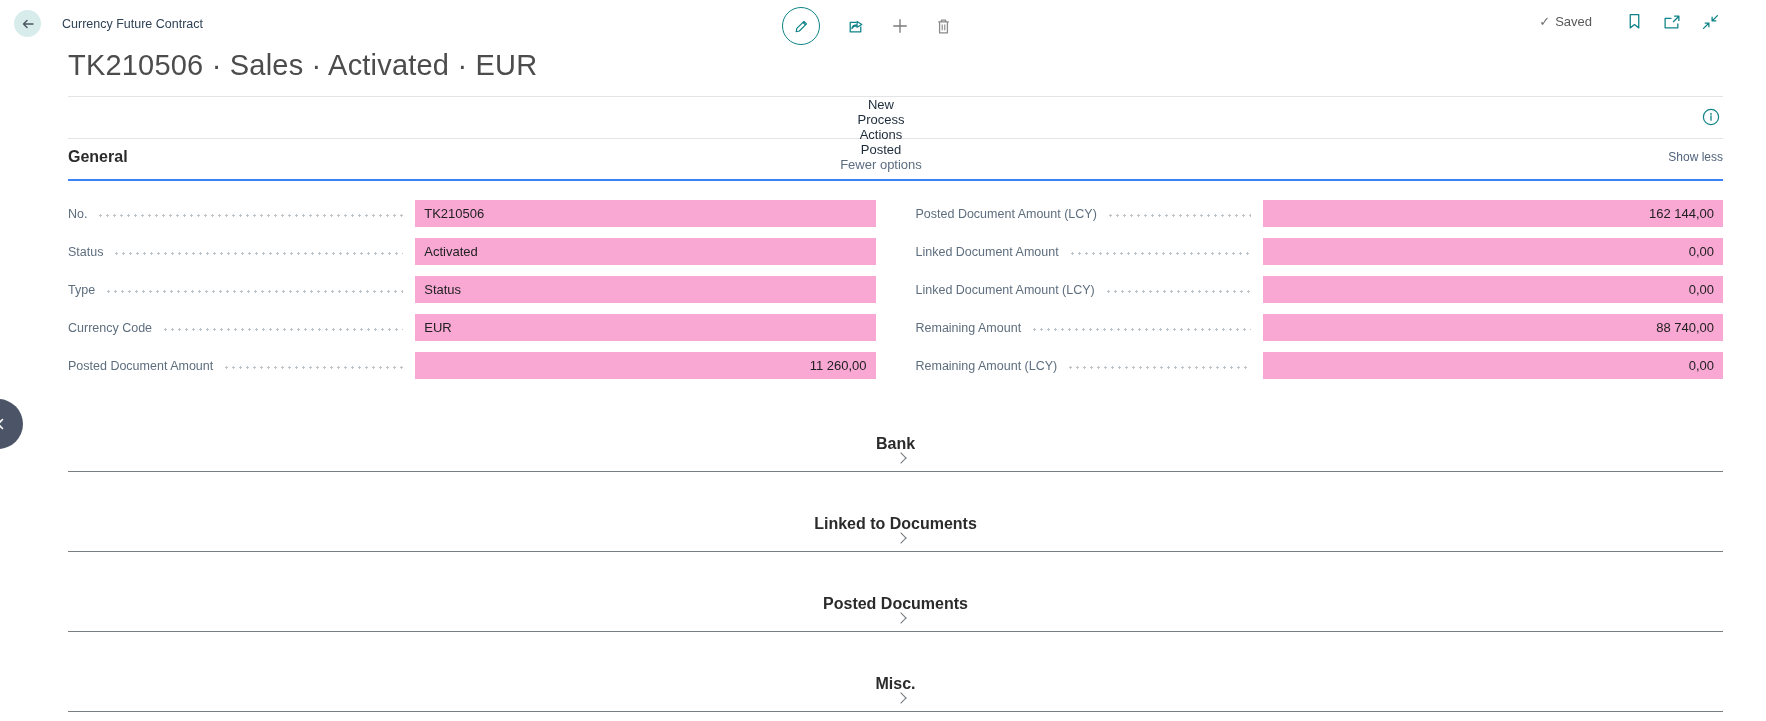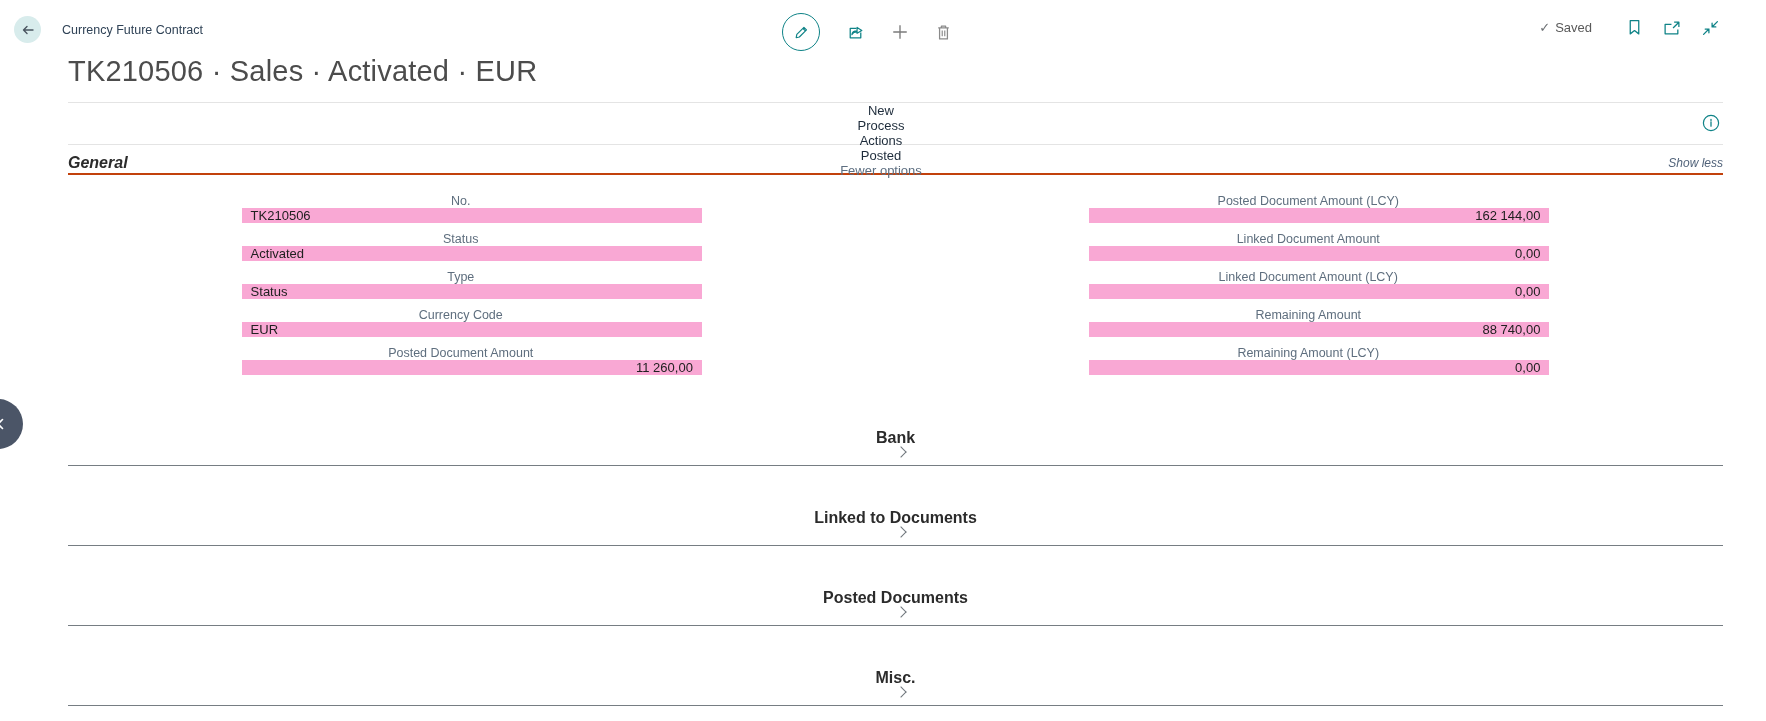--- a/index.html
+++ b/index.html
@@ -2,21 +2,21 @@
 <html><head>
 <meta charset="utf-8">
 <style>
   * { margin:0; padding:0; box-sizing:border-box; }
   html,body { width:1766px; height:721px; overflow:hidden; }
   body {
     font-family:"Liberation Sans","DejaVu Sans",sans-serif;
     background:#ffffff; color:#222; position:relative;
   }
   
-  .topbar { position:relative; height:48px;margin-top:6px; }
+  .topbar { position:relative; height:48px; }
   .back-btn {
     position:absolute; left:14px; top:10px; width:27px; height:27px;
     border-radius:50%; background:#d8ecec; display:flex; align-items:center;
     justify-content:center; cursor:pointer;
   }
   .breadcrumb {
     position:absolute; left:62px; top:17px; font-size:12.5px; color:#2f4256;
   }
   .center-actions {
     position:absolute; left:782px; top:5px; height:42px;
@@ -43,28 +43,28 @@
   .action-bar {
     margin:0 43px 0 68px; height:41px; display:flex; align-items:center; position:relative;flex-direction:column;
   }
   .menu-item { font-size:13px; color:#1d2b3a; margin-right:29px; cursor:pointer; white-space:nowrap; }
   .menu-item.fewer { color:#5d6e80; }
   .vdivider { width:1px; height:19px; background:#c9c9c9; margin:0 26px 0 -4px; }
   .info-btn { position:absolute; right:3px; top:11px; }
   
   .general-head {
     margin:9px 43px 0 68px; display:flex; justify-content:space-between;
-    align-items:flex-end; padding-bottom:1px; border-bottom:2px solid #c2410c;font-style:italic;
+    align-items:flex-end; padding-bottom:13px; border-bottom:2px solid #3b82f6;
   }
   .sec-heading { font-size:16px; font-weight:600; color:#2b2b2b; }
   .show-less { font-size:12px; color:#51637a; cursor:pointer; padding-bottom:2px; }
   .fields {
     margin:19px 43px 0 68px; display:grid; grid-template-columns:1fr 1fr; column-gap:40px;
   }
-  .field { display:flex; align-items:center; height:27px; margin-bottom:11px;flex-direction:column; }
+  .field { display:flex; align-items:center; height:27px; margin-bottom:11px; }
   .fl-wrap { flex:1; display:flex; align-items:center; min-width:0; padding-right:8px; }
   .field-label { font-size:12.5px; color:#5e6e7e; white-space:nowrap; }
   .leader {
     flex:1; height:3px; margin:3px 4px 0 10px;
     background-image:radial-gradient(circle,#bcc3c9 1px,transparent 1.2px);
     background-size:7px 3px; background-position:left center; background-repeat:repeat-x;
   }
   .field-box {
     width:57%; height:27px; background:#f9a8d4; display:flex; align-items:center;
     padding:0 9px; font-size:13px; color:#212121; cursor:text;

